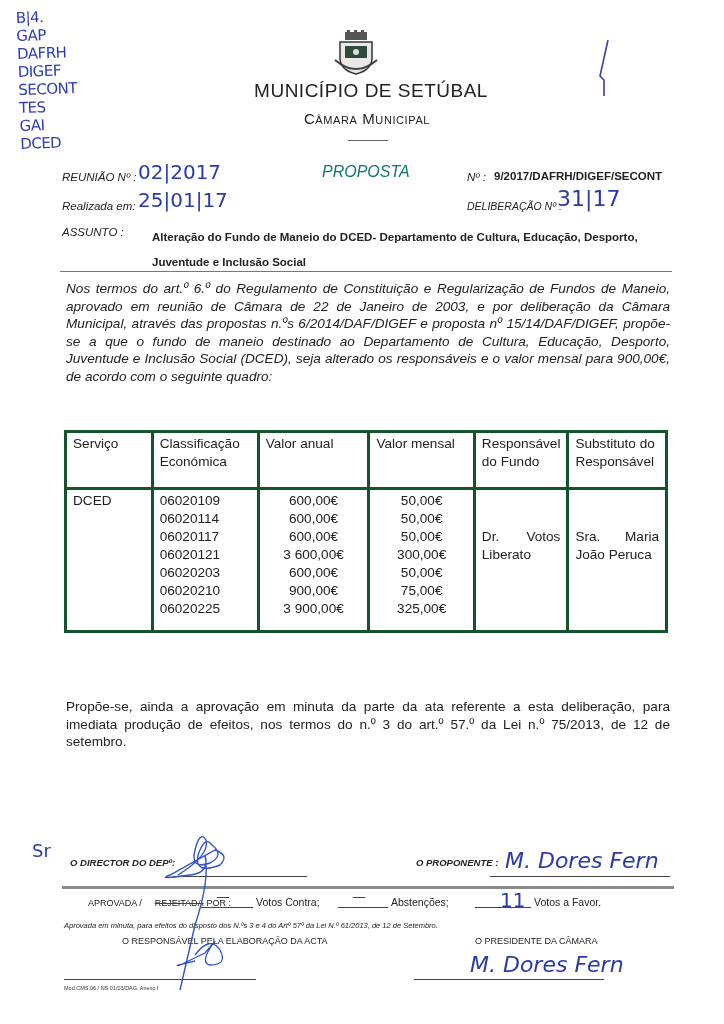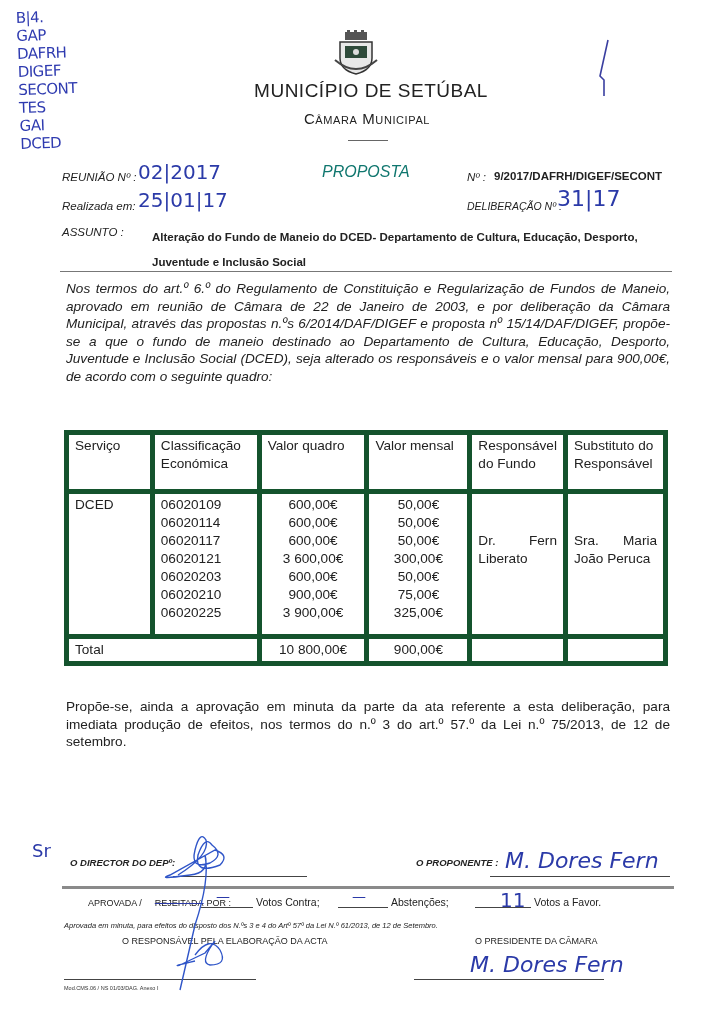--- a/index.html
+++ b/index.html
@@ -24,21 +24,21 @@
   .numero-val { left:494px; top:170px; font-size:11.5px; font-weight:bold; color:#222; }
   .delib-label { left:467px; top:200px; font-size:10.5px; }
   .delib-val { left:557px; top:186px; font-size:22px; }
   .assunto-label { left:62px; top:226px; }
   .assunto-text { left:152px; top:225px; width:520px; font-size:11.5px; font-weight:bold; line-height:25px; color:#222; }
   .hr-top { left:60px; top:271px; width:612px; height:1px; background:#777; }
   .para { left:66px; width:604px; font-size:13.6px; line-height:17.5px; text-align:justify; color:#222; }
   .para1 { top:280px;font-style:italic; }
   .para2 { top:698px; }
   table.quadro { position:absolute; left:64px; top:430px; width:604px; border-collapse:collapse; font-size:13.6px; color:#222; }
-  table.quadro td, table.quadro th { border:5px solid #14532d; vertical-align:top; padding:2px 6px; font-weight:normal; text-align:left; line-height:18px; }
+  table.quadro td, table.quadro th { border:3px solid #14532d; vertical-align:top; padding:2px 6px; font-weight:normal; text-align:left; line-height:18px; }
   table.quadro th { height:50px; }
   table.quadro .num { text-align:center; }
   table.quadro .body-row td { height:136px; }
   .multi div { line-height:18px; }
   .justify-two { display:flex; justify-content:space-between; }
   .sig-director-mark { left:32px; top:840px; font-size:18px; }
   .director-label { left:70px; top:857px; font-size:9.5px; font-style:italic; font-weight:bold; color:#222; }
   .director-line { left:173px; top:876px; width:134px; height:1px; background:#444; }
   .proponente-label { left:416px; top:857px; font-size:9.5px; font-style:italic; font-weight:bold; color:#222; }
   .proponente-line { left:490px; top:876px; width:180px; height:1px; background:#444; }
@@ -114,21 +114,21 @@
 <div class="abs assunto-text">Alteração do Fundo de Maneio do DCED- Departamento de Cultura, Educação, Desporto, Juventude e Inclusão Social</div>
 <div class="abs hr-top"></div>
 
 <div class="abs para para1">Nos termos do art.º 6.º do Regulamento de Constituição e Regularização de Fundos de Maneio, aprovado em reunião de Câmara de 22 de Janeiro de 2003, e por deliberação da Câmara Municipal, através das propostas n.ºs 6/2014/DAF/DIGEF e proposta nº 15/14/DAF/DIGEF, propõe-se a que o fundo de maneio destinado ao Departamento de Cultura, Educação, Desporto, Juventude e Inclusão Social (DCED), seja alterado os responsáveis e o valor mensal para 900,00€, de acordo com o seguinte quadro:</div>
 
 <table class="quadro">
   <tbody>
       <tr>
     <th style="width:74px">Serviço</th>
     <th style="width:92px">Classificação Económica</th>
-    <th style="width:100px">Valor quadro</th>
+    <th style="width:100px">Valor anual</th>
     <th style="width:94px">Valor mensal</th>
     <th style="width:74px">Responsável do Fundo</th>
     <th style="width:84px">Substituto do Responsável</th>
   </tr>
   <tr class="body-row">
     <td>DCED</td>
     <td class="multi">
       <div>06020109</div>
       <div>06020114</div>
       <div>06020117</div>
@@ -152,39 +152,32 @@
       <div>50,00€</div>
       <div>300,00€</div>
       <div>50,00€</div>
       <div>75,00€</div>
       <div>325,00€</div>
     </td>
     <td>
       <div style="height:36px"></div>
       <div class="justify-two">
         <span>Dr.</span>
-        <span>Fern</span>
+        <span>Votos</span>
       </div>
       <div>Liberato</div>
     </td>
     <td>
       <div style="height:36px"></div>
       <div class="justify-two">
         <span>Sra.</span>
         <span>Maria</span>
       </div>
       <div>João Peruca</div>
     </td>
-  </tr>
-  <tr>
-    <td colspan="2">Total</td>
-    <td class="num">10 800,00€</td>
-    <td class="num">900,00€</td>
-    <td></td>
-    <td></td>
   </tr>
 </tbody>
   </table>
 
 <div class="abs para para2">Propõe-se, ainda a aprovação em minuta da parte da ata referente a esta deliberação, para imediata produção de efeitos, nos termos do n.º 3 do art.º 57.º da Lei n.º 75/2013, de 12 de setembro.</div>
 
 <div class="abs hand sig-director-mark">Sr</div>
 <div class="abs director-label">O DIRECTOR DO DEPº:</div>
 <div class="abs director-line"></div>
 <div class="abs proponente-label">O PROPONENTE :</div>

